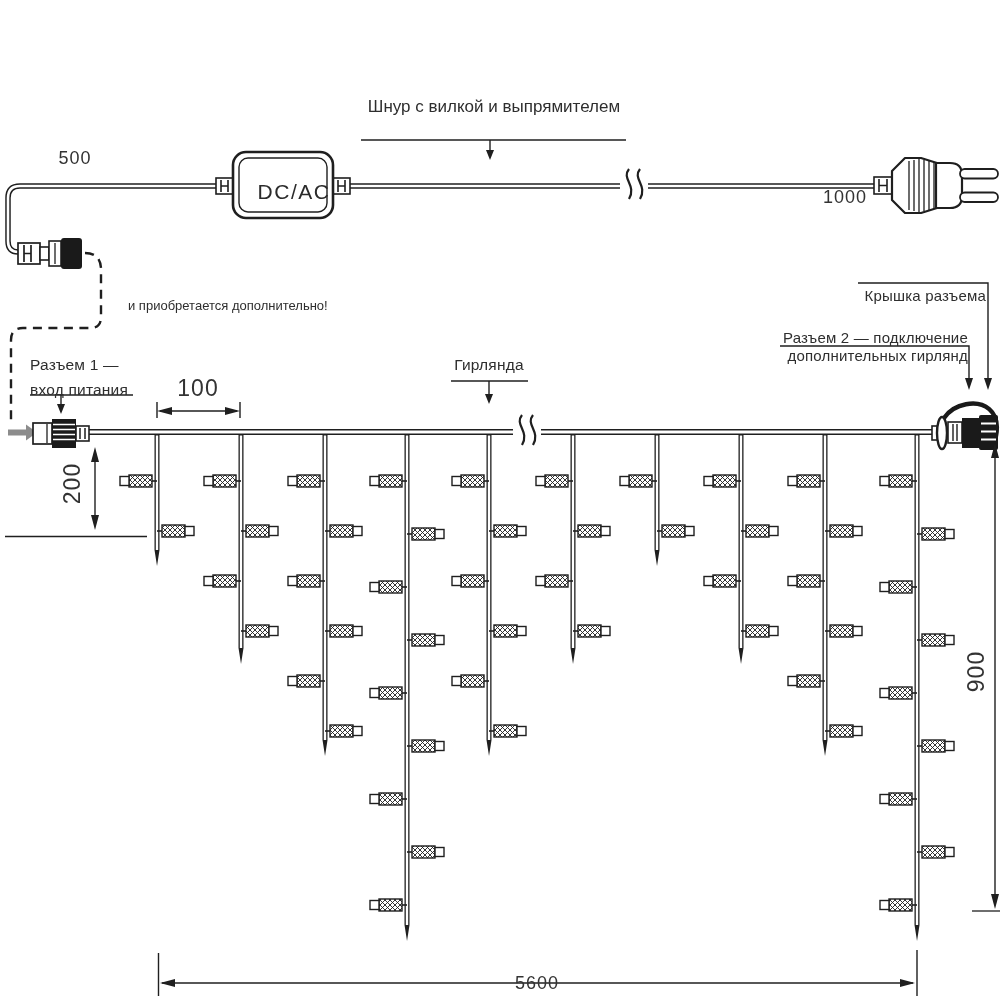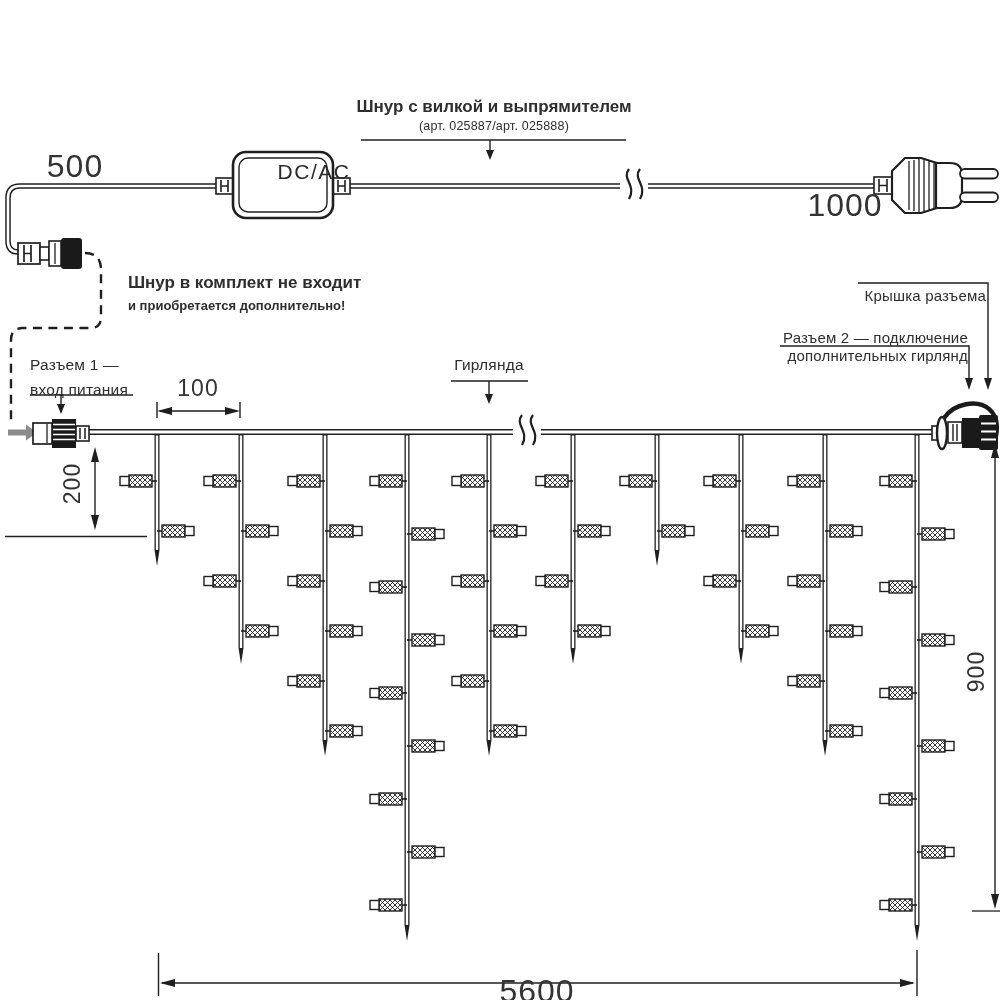--- a/index.html
+++ b/index.html
@@ -1,24 +1,24 @@
 <!DOCTYPE html>
 <html><head>
 <meta charset="utf-8">
 <style>
   html,body{margin:0;padding:0;background:#fff;}
   .stage{position:relative;width:1000px;height:1000px;background:#fff;overflow:hidden;
          font-family:"Liberation Sans","DejaVu Sans",sans-serif;color:#2e2e2e;}
   .stage svg{position:absolute;left:0;top:0;}
   .lbl{position:absolute;white-space:nowrap;color:#2e2e2e;}
-  .num{font-size:32px;letter-spacing:1px;color:#333;}
+  .num{font-size:18px;letter-spacing:1px;color:#333;}
   .num-sm{font-size:23px;letter-spacing:1px;color:#333;}
   .ctr{text-align:center;}
   .rgt{text-align:right;margin-top:28px;}
-  .bold{font-weight:700;}
+  .bold{font-weight:400;}
   .rot{transform:rotate(-90deg);transform-origin:50% 50%;}
   .small-note{font-size:12.5px;letter-spacing:.2px;}
   .callout{font-size:15px;letter-spacing:.2px;}
   .dcac{font-size:21px;letter-spacing:1.5px;color:#2b2b2b;}
 </style>
 </head>
 <body>
 
 <div class="stage">
 
@@ -357,25 +357,23 @@
     <polygon points="160,983 175,979 175,987" fill="#1f1f1f"></polygon>
     <polygon points="915,983 900,979 900,987" fill="#1f1f1f"></polygon>
   </g>
 </svg>
 
 <div class="lbl num ctr" style="left:40px;top:148px;width:70px;">500</div>
 
 <div class="lbl num ctr" style="left:805px;top:143px;width:80px;margin-top:44px;">1000</div>
 
 <div class="lbl ctr bold" style="left:344px;top:97px;width:300px;font-size:17px;">Шнур с вилкой и выпрямителем</div>
-<div class="lbl ctr small-note" style="left:344px;top:119px;width:300px;">(арт. 025887/арт. 025888)</div>
-
-<div class="lbl dcac ctr" style="left:239px;top:160px;width:110px;padding-left:20px;">DC/AC</div>
-
-<div class="lbl bold" style="left:128px;top:273px;font-size:17px;">Шнур в комплект не входит</div>
+
+<div class="lbl dcac ctr" style="left:239px;top:180px;width:110px;">DC/AC</div>
+
 <div class="lbl bold" style="left:128px;top:298px;font-size:13px;">и приобретается дополнительно!</div>
 
 <div class="lbl callout" style="left:30px;top:356px;font-size:15.5px;">Разъем 1 —</div>
 <div class="lbl callout" style="left:30px;top:381px;font-size:15.5px;">вход питания</div>
 
 <div class="lbl num-sm ctr" style="left:168px;top:375px;width:60px;">100</div>
 
 <div class="lbl callout ctr" style="left:429px;top:356px;width:120px;font-size:15.5px;">Гирлянда</div>
 
 <div class="lbl callout rgt" style="left:786px;top:259px;width:200px;">Крышка разъема</div>

